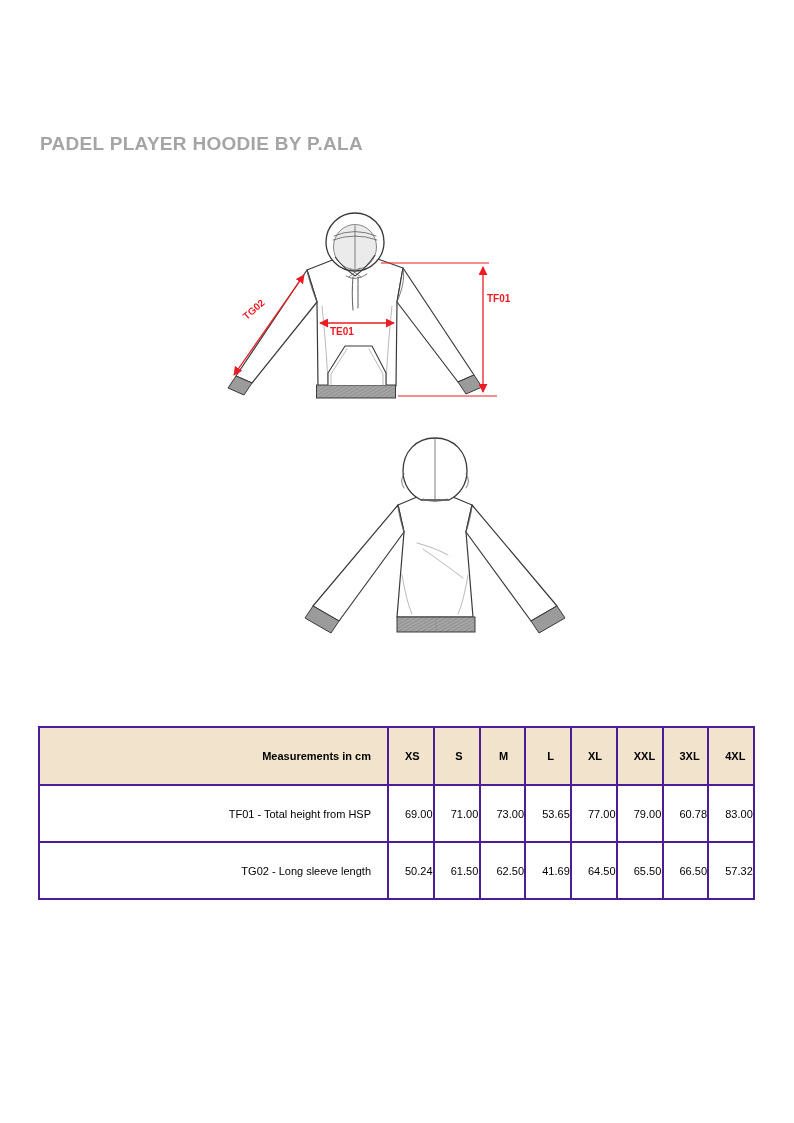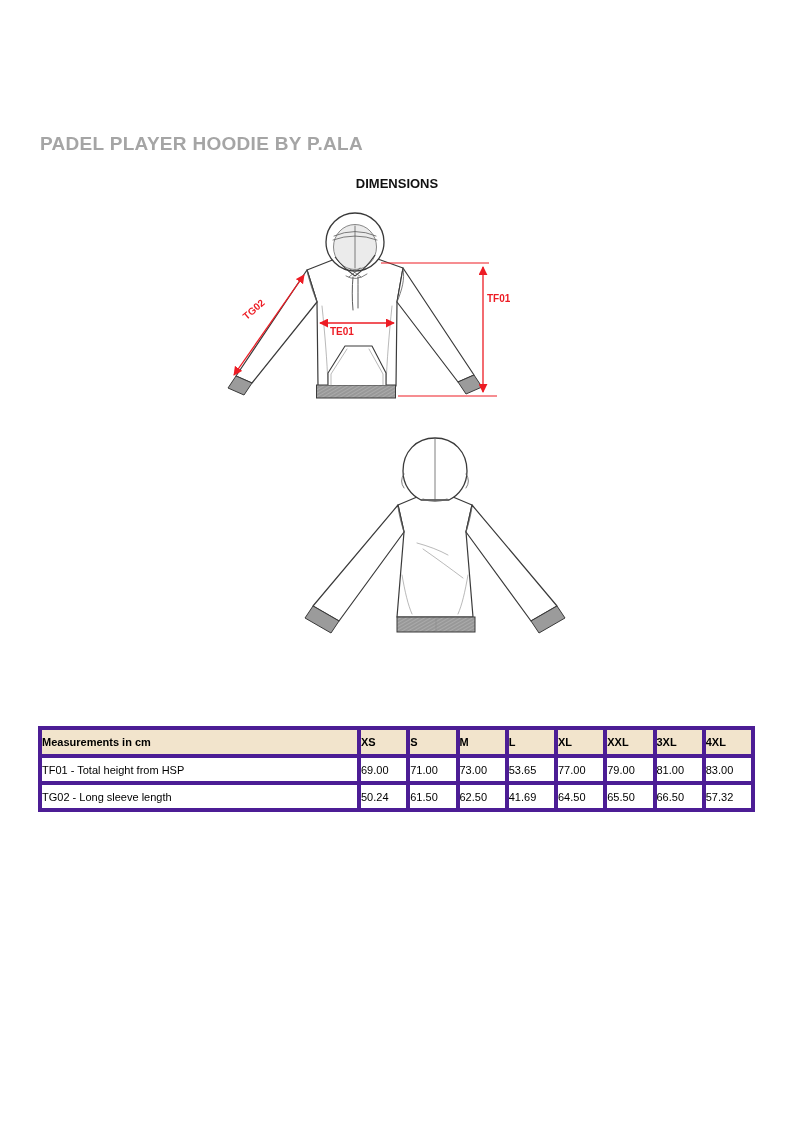--- a/index.html
+++ b/index.html
@@ -33,33 +33,32 @@
   .red-text{fill:var(--accent_red,#ed1c24);font-family:"Liberation Sans",sans-serif;
     font-size:10px;font-weight:bold;}
 
   
   .meas-table{
     position:absolute;left:38px;top:726px;width:717px;
     border-collapse:collapse;border:2px solid #000;
     font-size:11px;color:#000;table-layout:fixed;
   }
   .meas-table th,.meas-table td{
-    border:4px solid #4c1d95;text-align:left;vertical-align:middle;
-    padding:0;height:23px;overflow:hidden;white-space:nowrap;
+    border:2px solid #4c1d95;text-align:right;vertical-align:middle;
+    padding:16px;height:23px;overflow:hidden;white-space:nowrap;
   }
   .meas-table th{background:var(--table_header_bg,#f2e4cc);font-weight:bold;height:24px;}
   .meas-table .label-col{width:315px;}
 </style>
 </head>
 <body>
 
 <div class="page">
 
   <h1 class="doc-title">PADEL PLAYER HOODIE BY P.ALA</h1>
-  <h2 class="section-title">DIMENSIONS</h2>
 
   <svg class="front-svg" viewBox="0 0 310 200">
     <defs>
       <marker id="arrowF" viewBox="0 0 10 10" refX="9" refY="5" markerWidth="9" markerHeight="9" markerUnits="userSpaceOnUse" orient="auto-start-reverse">
         <path d="M0,0 L10,5 L0,10 Z" class="red-fill"></path>
       </marker>
       <pattern id="ribF" width="3" height="3" patternUnits="userSpaceOnUse" patternTransform="rotate(60)">
         <rect width="3" height="3" fill="#ababab"></rect>
         <line x1="1" y1="0" x2="1" y2="3" stroke="#8c8c8c" stroke-width="1.2"></line>
       </pattern>
@@ -169,21 +168,21 @@
     </thead>
     <tbody>
       <tr>
         <td>TF01 - Total height from HSP</td>
         <td>69.00</td>
         <td>71.00</td>
         <td>73.00</td>
         <td>53.65</td>
         <td>77.00</td>
         <td>79.00</td>
-        <td>81.00</td>
+        <td>60.78</td>
         <td>83.00</td>
       </tr>
       <tr>
         <td>TG02 - Long sleeve length</td>
         <td>50.24</td>
         <td>61.50</td>
         <td>62.50</td>
         <td>41.69</td>
         <td>64.50</td>
         <td>65.50</td>

